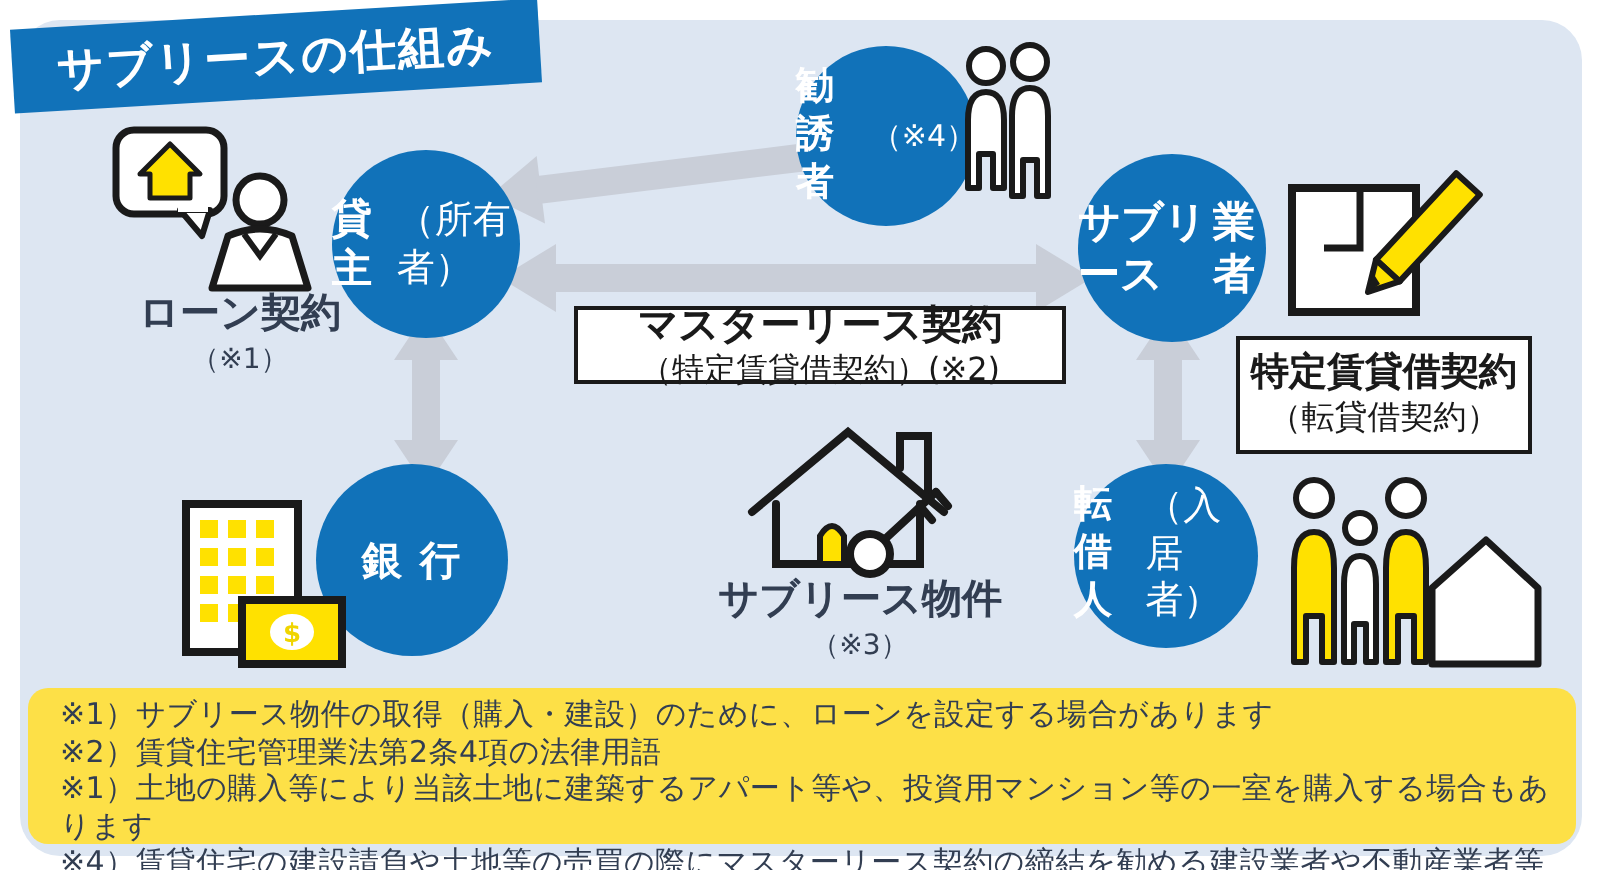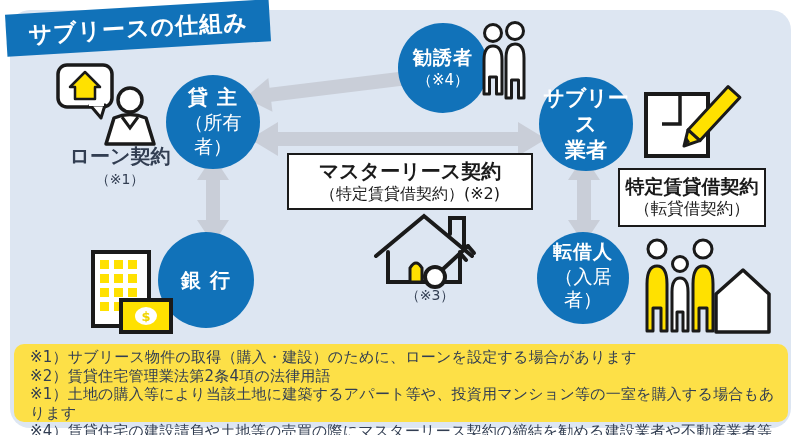--- a/index.html
+++ b/index.html
@@ -10,22 +10,22 @@
   html,body{width:800px; height:435px; background:#fff; overflow:hidden;
     font-family:"DejaVu Sans", sans-serif;}
   .stage{position:relative; width:800px; height:435px;}
   .panel{position:absolute; left:10px; top:10px; width:781px; height:418px;
     background:var(--panel); border-radius:20px; z-index:0;}
   .banner{position:absolute; left:6px; top:7px; width:264px; height:42px;
     background:var(--blue); color:#fff; font-weight:bold; font-size:23px;
     display:flex; align-items:center; justify-content:center;
     transform:rotate(-3.4deg); z-index:6; letter-spacing:1px;}
   .circle{position:absolute; border-radius:50%; background:var(--blue);
-    color:#fff; display:flex; flex-direction:column; align-items:center;
-    justify-content:center; text-align:center; z-index:2; line-height:1.25;}
+    color:#fff; display:flex; flex-direction:row; align-items:center;
+    justify-content:center; z-index:2; line-height:1.25;}
   .circle .main{font-weight:bold; font-size:20px; letter-spacing:1px;}
   .circle .main.sm{font-size:21px; letter-spacing:0;}
   .circle .sub{font-size:19px; margin-top:1px;}
   .tri{position:absolute; width:0; height:0; z-index:1;}
   .abody{position:absolute; background:var(--arrow); z-index:1;}
   .wbox{position:absolute; background:#fff; border:2px solid var(--ink);
     z-index:3; display:flex; flex-direction:column; align-items:center;
     justify-content:center; text-align:center; color:var(--ink); line-height:1.25;}
   .wbox .t{font-weight:bold; font-size:20px;}
   .wbox .s{font-size:16px;}
@@ -80,21 +80,21 @@
 
   <div class="circle" style="left:158px; top:232px; width:96px; height:96px;">
     <span class="main">銀 行</span>
   </div>
 
   <div class="circle" style="left:537px; top:232px; width:92px; height:92px;font-family:Liberation Mono, monospace;">
     <span class="main" style="font-size:19px;">転借人</span>
     <span class="sub">（入居者）</span>
   </div>
 
-  <div class="wbox" style="left:287px; top:153px; width:246px; height:57px;">
+  <div class="wbox" style="left:287px; top:153px; width:246px; height:39px;">
     <span class="t">マスターリース契約</span>
     <span class="s">（特定賃貸借契約）(※2)</span>
   </div>
 
   <div class="wbox" style="left:618px; top:168px; width:148px; height:59px;">
     <span class="t" style="font-size:19px;">特定賃貸借契約</span>
     <span class="s" style="font-size:16.5px;">（転貸借契約）</span>
   </div>
 
   <svg style="left:44px; top:60px;" width="120" height="95" viewBox="0 0 120 95">
@@ -165,20 +165,21 @@
     <path d="M88 28 V12 H102 V42" fill="none" stroke="#1a1a1a" stroke-width="4" stroke-linecap="round"></path>
     <path d="M26 46 V76 H98 V46" fill="none" stroke="#1a1a1a" stroke-width="4" stroke-linecap="round"></path>
     <path d="M48 76 V62 Q54 52 60 62 V76 Z" fill="#ffe100" stroke="#1a1a1a" stroke-width="3"></path>
     <line x1="80" y1="64" x2="106" y2="40" stroke="#1a1a1a" stroke-width="4" stroke-linecap="round"></line>
     <line x1="98" y1="47" x2="104" y2="54" stroke="#1a1a1a" stroke-width="4" stroke-linecap="round"></line>
     <line x1="106" y1="40" x2="112" y2="47" stroke="#1a1a1a" stroke-width="4" stroke-linecap="round"></line>
     <circle cx="73" cy="71" r="10" fill="#fff" stroke="#1a1a1a" stroke-width="4"></circle>
   </svg>
 
   <div class="lbl" style="left:350px; top:286px; width:160px;">
+    <div class="t">サブリース物件</div>
     <div class="n">（※3）</div>
   </div>
 
   <svg style="left:640px; top:236px;" width="130" height="100" viewBox="0 0 130 100">
     <path d="M76 58 L103 34 L129 58 V96 H76 Z" fill="#fff" stroke="#1a1a1a" stroke-width="3.5" stroke-linejoin="round"></path>
     <g>
       <circle cx="17" cy="13" r="9" fill="#fff" stroke="#1a1a1a" stroke-width="3"></circle>
       <path d="M7 95 V48 Q7 30 17 30 Q27 30 27 48 V95 H21 V72 H13 V95 Z" fill="#ffe100" stroke="#1a1a1a" stroke-width="3" stroke-linejoin="round"></path>
       <circle cx="40" cy="28" r="7.5" fill="#fff" stroke="#1a1a1a" stroke-width="3"></circle>
       <path d="M32 95 V56 Q32 42 40 42 Q48 42 48 56 V95 H43 V76 H37 V95 Z" fill="#fff" stroke="#1a1a1a" stroke-width="3" stroke-linejoin="round"></path>

